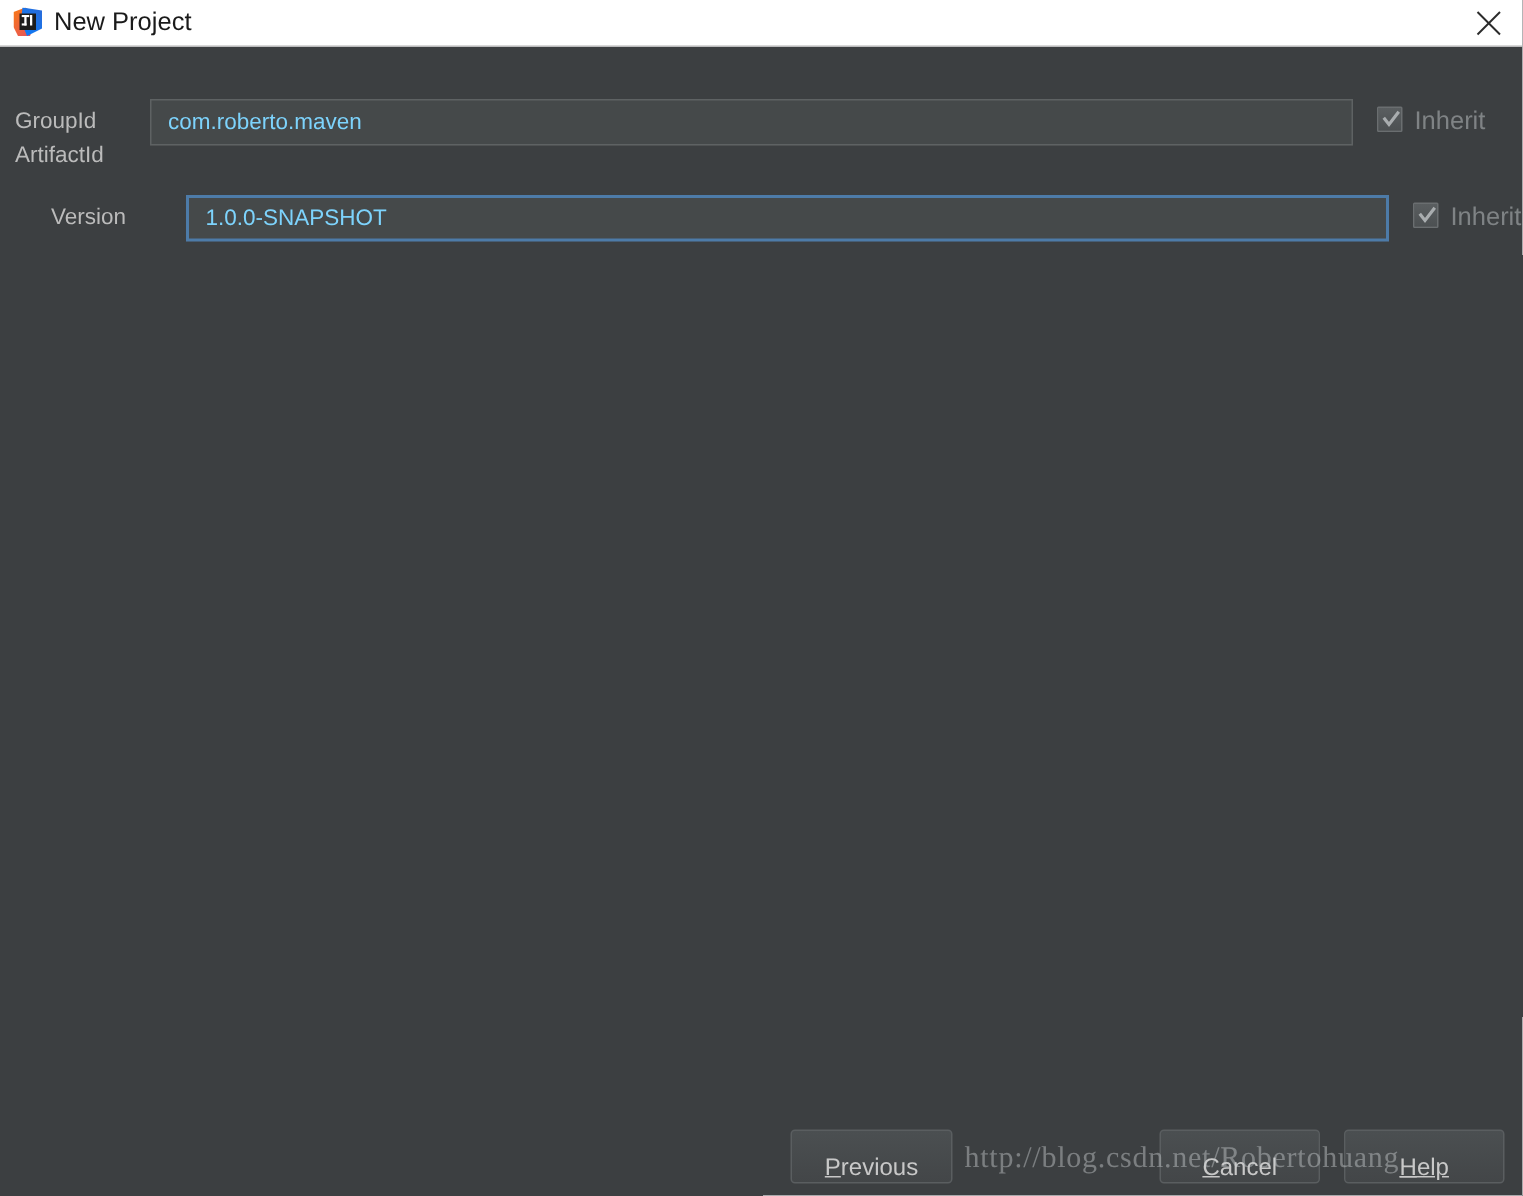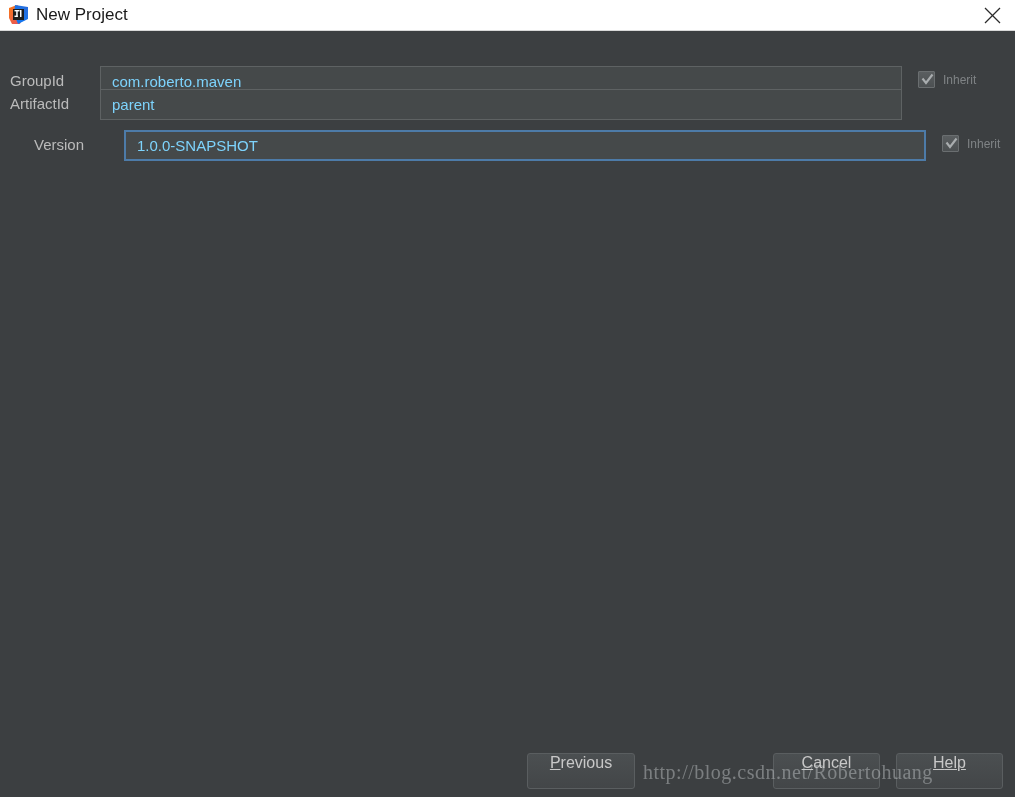--- a/index.html
+++ b/index.html
@@ -126,21 +126,21 @@
     box-sizing: border-box;
     border-radius: 1px;
   }
   .cb svg { position: absolute; left: 1px; top: 0px; }
   .inherit-label {
     position: absolute;
     left: 25px;
     top: 0;
     height: 21px;
     line-height: 21px;
-    font-size: 12px;
+    font-size: 17px;
     color: #7f8385;
     white-space: nowrap;
   }
 
   
   .footer {
     position: absolute;
     left: 0;
     top: 749px;
     width: 1015px;
@@ -148,21 +148,21 @@
   }
   .btn {
     position: absolute;
     top: 4px;
     height: 36px;
     border-radius: 3px;
     font-family: "Liberation Sans", sans-serif;
     font-size: 16px;
     color: #c8c8c8;
     display: flex;
-    align-items: flex-start;
+    align-items: flex-end;
     justify-content: center;
     box-sizing: border-box;
     background: linear-gradient(180deg, #4b4f51 0%, #434648 100%);
     border: 1px solid #5a5e60;
     cursor: pointer;
     user-select: none;
   }
   .btn-previous { left: 527px; width: 108px; }
   .btn-next {
     left: 651px;
@@ -235,21 +235,20 @@
           <svg width="15" height="15" viewBox="0 0 15 15">
             <path d="M2.5 6.5 L6 11 L12.5 2.5" fill="none" stroke="#a9adaf" stroke-width="2.1"></path>
           </svg>
         </span>
         <span class="inherit-label">Inherit</span>
       </div>
     </div>
 
     <div class="field-row r1">
       <span class="field-label">ArtifactId</span>
-      <input class="field-input" type="text" value="parent" style="">
     </div>
 
     <div class="field-row r2">
       <span class="field-label">Version</span>
       <input class="field-input focused" type="text" value="1.0.0-SNAPSHOT" style="">
       <div class="inherit-box">
         <span class="cb">
           <svg width="15" height="15" viewBox="0 0 15 15">
             <path d="M2.5 6.5 L6 11 L12.5 2.5" fill="none" stroke="#a9adaf" stroke-width="2.1"></path>
           </svg>

